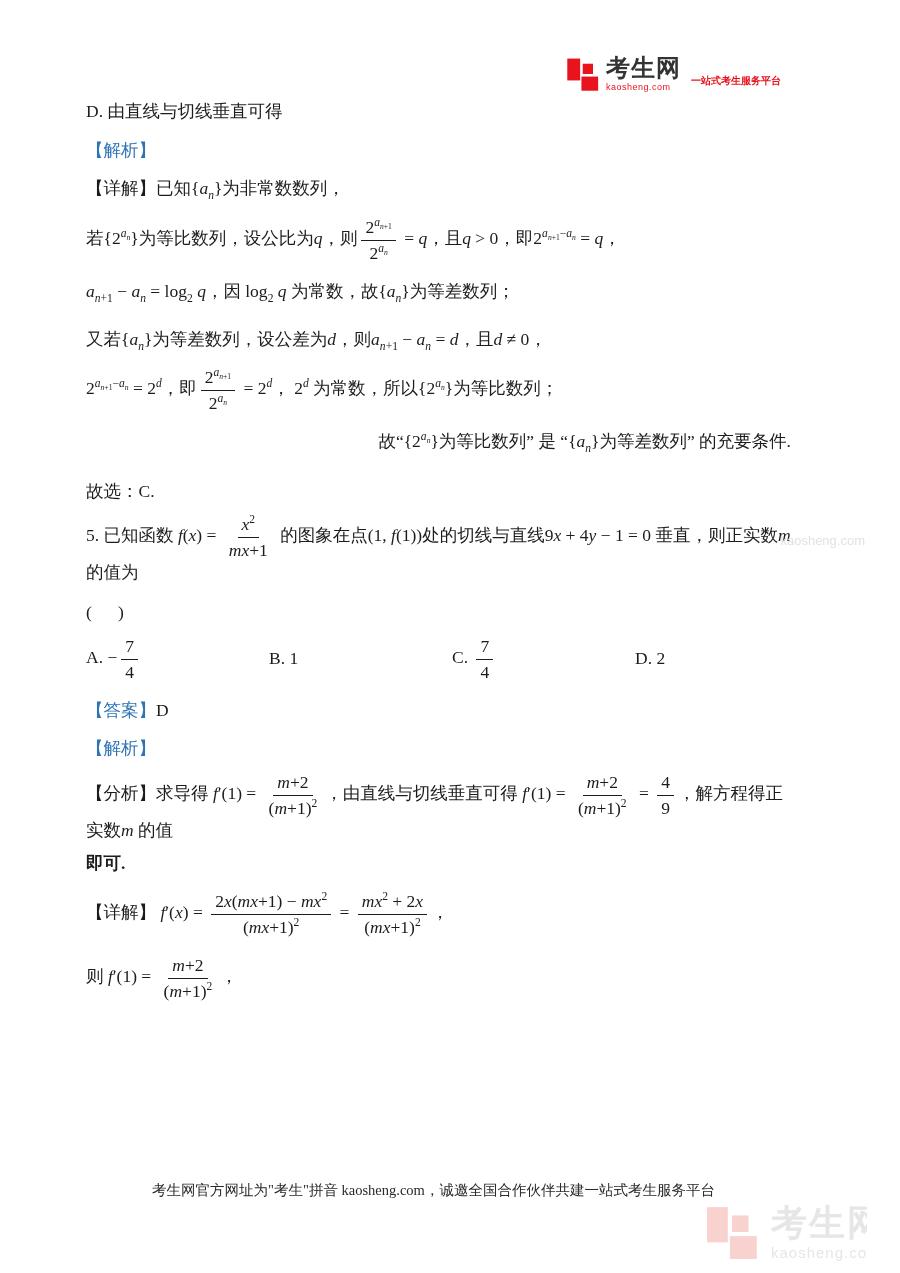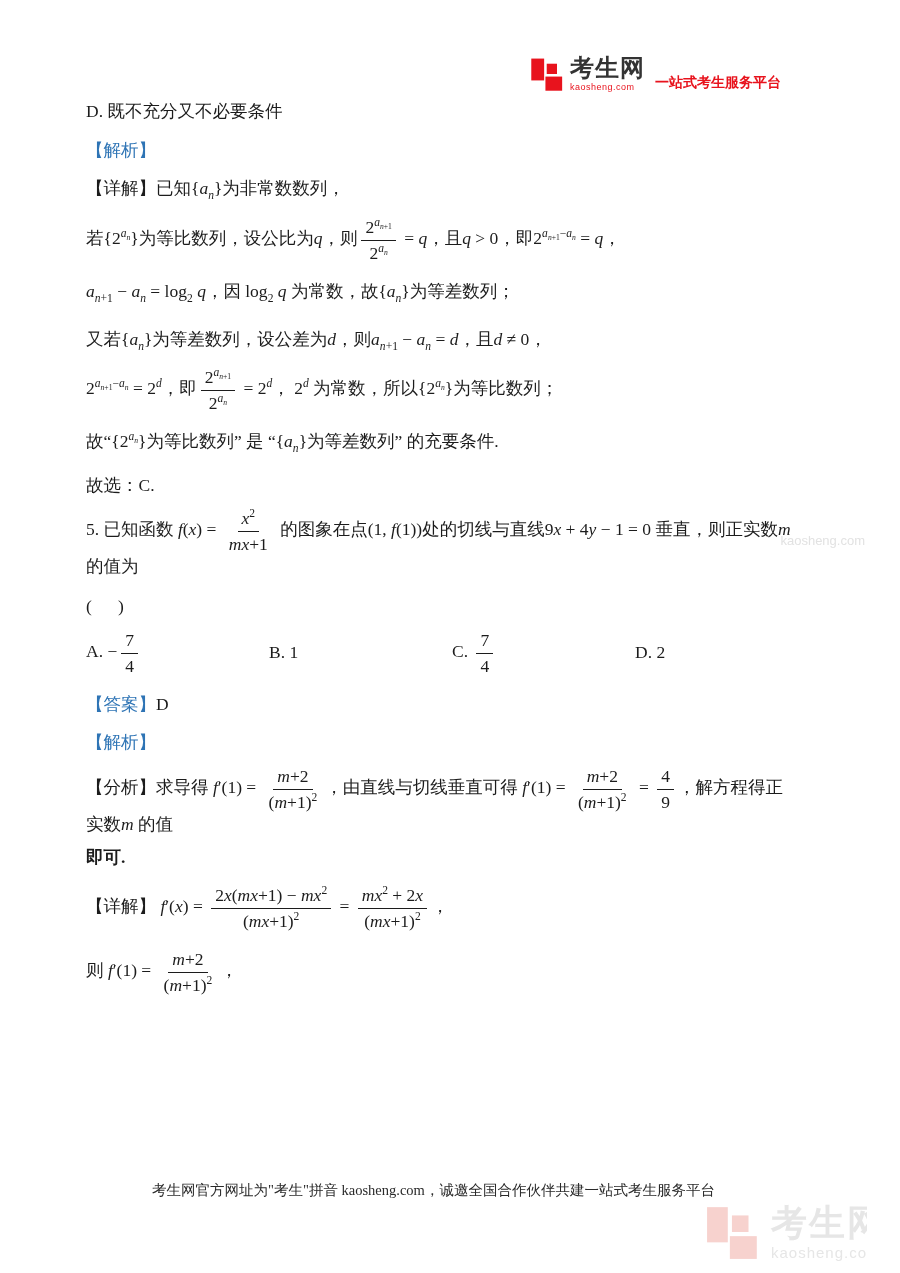--- a/index.html
+++ b/index.html
@@ -15,28 +15,28 @@
     position:relative;width:867px;height:1273px;background:#fff;overflow:hidden;
     font-family:"Liberation Serif","DejaVu Serif",serif;color:var(--ink);
   }
   
   .header{position:absolute;top:56px;right:86px;display:flex;align-items:flex-start;}
   .logo{display:flex;align-items:flex-start;}
   .logo-icon{display:block;}
   .logo-text{display:flex;flex-direction:column;margin-left:4px;line-height:1;}
   .logo-title{font-family:"Liberation Sans","DejaVu Sans",sans-serif;font-weight:bold;font-size:24px;color:#333;letter-spacing:1px;}
   .logo-domain{font-family:"Liberation Sans","DejaVu Sans",sans-serif;font-size:9px;color:var(--brand);margin-top:3px;letter-spacing:0.5px;}
-  .tagline{font-family:"Liberation Sans","DejaVu Sans",sans-serif;font-weight:bold;font-size:14px;color:var(--brand);margin:18px 0 0 10px;white-space:nowrap;}
+  .tagline{font-family:"Liberation Sans","DejaVu Sans",sans-serif;font-weight:bold;font-size:10px;color:var(--brand);margin:18px 0 0 10px;white-space:nowrap;}
   
   .content{position:absolute;left:86px;right:76px;top:100px;font-size:17.5px;line-height:1.35;}
   .line{margin-bottom:15px;white-space:pre-wrap;}
   .line.display{margin:2px 0 16px;}
   .line.display-tight{margin:2px 0 9px;}
   .line.loose{margin-bottom:24px;}
-  .line.xloose{margin-bottom:20px;}
+  .line.xloose{margin-bottom:26px;text-align:right;}
   .line.tight{margin-bottom:10px;}
   .line.xtight{font-weight:bold;}
   .mi{font-style:italic;}
   .mk{color:var(--marker);}
   sup{font-size:66%;line-height:0;}
   sub{font-size:66%;line-height:0;}
   .frac{display:inline-flex;flex-direction:column;align-items:center;vertical-align:middle;margin:0 4px;text-align:center;line-height:1.2;}
   .frac > .num{display:block;border-bottom:1.2px solid var(--ink);padding:1px 4px 2px;}
   .frac > .den{display:block;padding:2px 4px 0;}
   .opts{display:flex;align-items:center;margin-bottom:16px;}
@@ -64,21 +64,21 @@
       </svg>
       <div class="logo-text">
         <span class="logo-title">考生网</span>
         <span class="logo-domain">kaosheng.com</span>
       </div>
     </div>
     <span class="tagline">一站式考生服务平台</span>
   </div>
 
   <div class="content" id="doc-body">
-      <div class="line"><span class="tx">D. 既不充分又不必要条件</span></div>
+      <div class="line"><span class="tx">D. 由直线与切线垂直可得</span></div>
       <div class="line"><span class="mk">【解析】</span></div>
       <div class="line"><span class="tx">【详解】已知{</span><span class="mi">a</span><sub><span class="mi">n</span></sub><span class="tx">}为非常数数列，</span></div>
       <div class="line display"><span class="tx">若{2</span><sup><span class="mi">a</span><sub><span class="mi">n</span></sub></sup><span class="tx">}为等比数列，设公比为</span><span class="mi">q</span><span class="tx">，则</span><span class="frac"><span class="num"><span class="tx">2</span><sup><span class="mi">a</span><sub><span class="mi">n</span><span class="tx">+1</span></sub></sup></span><span class="den"><span class="tx">2</span><sup><span class="mi">a</span><sub><span class="mi">n</span></sub></sup></span></span><span class="tx"> = </span><span class="mi">q</span><span class="tx">，且</span><span class="mi">q</span><span class="tx"> &gt; 0，即2</span><sup><span class="mi">a</span><sub><span class="mi">n</span><span class="tx">+1</span></sub><span class="tx">−</span><span class="mi">a</span><sub><span class="mi">n</span></sub></sup><span class="tx"> = </span><span class="mi">q</span><span class="tx">，</span></div>
       <div class="line loose"><span class="mi">a</span><sub><span class="mi">n</span><span class="tx">+1</span></sub><span class="tx"> − </span><span class="mi">a</span><sub><span class="mi">n</span></sub><span class="tx"> = log</span><sub><span class="tx">2</span></sub><span class="tx"> </span><span class="mi">q</span><span class="tx">，因 log</span><sub><span class="tx">2</span></sub><span class="tx"> </span><span class="mi">q</span><span class="tx"> 为常数，故{</span><span class="mi">a</span><sub><span class="mi">n</span></sub><span class="tx">}为等差数列；</span></div>
       <div class="line"><span class="tx">又若{</span><span class="mi">a</span><sub><span class="mi">n</span></sub><span class="tx">}为等差数列，设公差为</span><span class="mi">d</span><span class="tx">，则</span><span class="mi">a</span><sub><span class="mi">n</span><span class="tx">+1</span></sub><span class="tx"> − </span><span class="mi">a</span><sub><span class="mi">n</span></sub><span class="tx"> = </span><span class="mi">d</span><span class="tx">，且</span><span class="mi">d</span><span class="tx"> ≠ 0，</span></div>
       <div class="line display"><span class="tx">2</span><sup><span class="mi">a</span><sub><span class="mi">n</span><span class="tx">+1</span></sub><span class="tx">−</span><span class="mi">a</span><sub><span class="mi">n</span></sub></sup><span class="tx"> = 2</span><sup><span class="mi">d</span></sup><span class="tx">，即</span><span class="frac"><span class="num"><span class="tx">2</span><sup><span class="mi">a</span><sub><span class="mi">n</span><span class="tx">+1</span></sub></sup></span><span class="den"><span class="tx">2</span><sup><span class="mi">a</span><sub><span class="mi">n</span></sub></sup></span></span><span class="tx"> = 2</span><sup><span class="mi">d</span></sup><span class="tx">， 2</span><sup><span class="mi">d</span></sup><span class="tx"> 为常数，所以{2</span><sup><span class="mi">a</span><sub><span class="mi">n</span></sub></sup><span class="tx">}为等比数列；</span></div>
       <div class="line xloose"><span class="tx">故“{2</span><sup><span class="mi">a</span><sub><span class="mi">n</span></sub></sup><span class="tx">}为等比数列” 是 “{</span><span class="mi">a</span><sub><span class="mi">n</span></sub><span class="tx">}为等差数列” 的充要条件.</span></div>
       <div class="line tight"><span class="tx">故选：C.</span></div>
       <div class="line display"><span class="tx">5. 已知函数 </span><span class="mi">f</span><span class="tx">(</span><span class="mi">x</span><span class="tx">) = </span><span class="frac"><span class="num"><span class="mi">x</span><sup><span class="tx">2</span></sup></span><span class="den"><span class="mi">mx</span><span class="tx">+1</span></span></span><span class="tx"> 的图象在点(1, </span><span class="mi">f</span><span class="tx">(1))处的切线与直线9</span><span class="mi">x</span><span class="tx"> + 4</span><span class="mi">y</span><span class="tx"> − 1 = 0 垂直，则正实数</span><span class="mi">m</span><span class="tx"> 的值为</span></div>
       <div class="line tight"><span class="tx">(      )</span></div>

